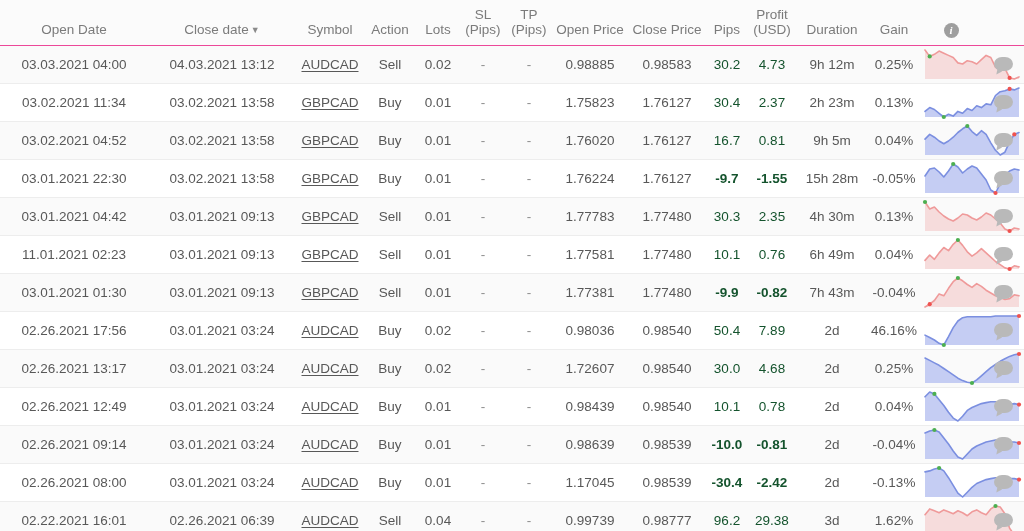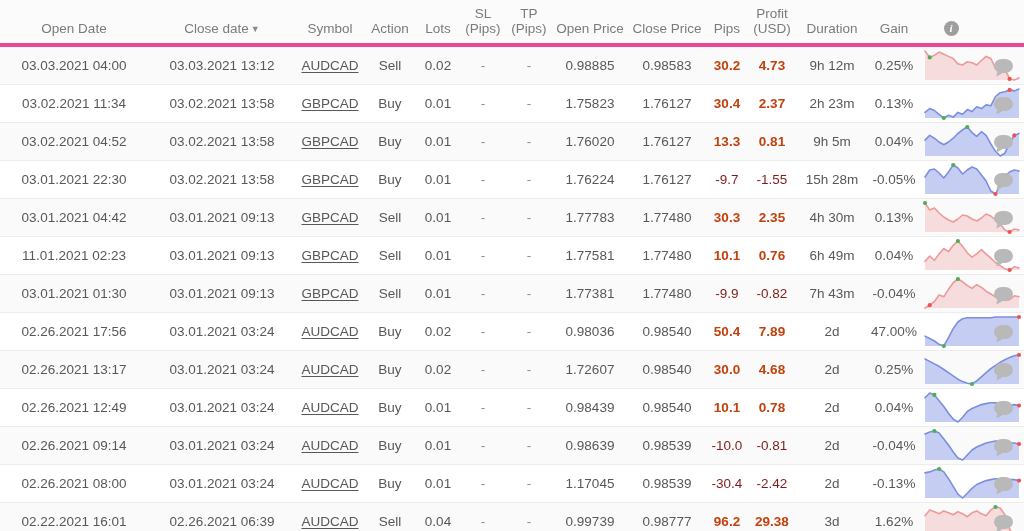--- a/index.html
+++ b/index.html
@@ -24,21 +24,21 @@
 
   
   thead tr { height: 45px; background: #fbfbfb; }
   thead th {
     font-weight: 400;
     font-size: 13.5px;
     color: #7b7b7b;
     text-align: center;
     vertical-align: bottom;
     padding: 0 0 7px 0;
-    border-bottom: 4px solid #ec4899;
+    border-bottom: 1px solid #ec4899;
     white-space: nowrap;
     line-height: 1.12;
   }
   thead th .sub { display: block; }
   .sort-caret {
     font-size: 9px;
     color: #8a8a8a;
     margin-left: 2px;
     position: relative;
     top: -1px;
@@ -72,22 +72,22 @@
     padding: 0;
     border-bottom: 1px solid #ededed;
     white-space: nowrap;
   }
   tbody tr:last-child td { border-bottom: 1px solid #e4e4e4; }
 
   td.sym a {
     color: #585858;
     text-underline-offset: 2px;
   }
-  .pos { color: #c2410c; font-weight: 700; }
-  .neg { color: #7f1d1d; font-weight: 400; }
+  .pos { color: #14532d; font-weight: 400; }
+  .neg { color: #14532d; font-weight: 700; }
   .dash { color: #8d8d8d; }
 
   
   col.c-open    { width: 148px; }
   col.c-close   { width: 148px; }
   col.c-sym     { width: 68px; }
   col.c-action  { width: 52px; }
   col.c-lots    { width: 44px; }
   col.c-sl      { width: 46px; }
   col.c-tp      { width: 46px; }
@@ -170,21 +170,21 @@
           </th>
           <th><span>Duration</span></th>
           <th><span>Gain</span></th>
           <th><span class="info-icon">i</span></th>
           <th><span></span></th>
         </tr>
     </thead>
     <tbody>
         <tr class="odd">
           <td>03.03.2021 04:00</td>
-          <td>03.03.2021 13:12</td>
+          <td>04.03.2021 13:12</td>
           <td class="sym"><a href="#">AUDCAD</a></td>
           <td>Sell</td>
           <td>0.02</td>
           <td class="dash">-</td>
           <td class="dash">-</td>
           <td>0.98885</td>
           <td>0.98583</td>
           <td class="pos">30.2</td>
           <td class="pos">4.73</td>
           <td>9h 12m</td>
@@ -230,21 +230,21 @@
         <tr class="odd">
           <td>03.02.2021 04:52</td>
           <td>03.02.2021 13:58</td>
           <td class="sym"><a href="#">GBPCAD</a></td>
           <td>Buy</td>
           <td>0.01</td>
           <td class="dash">-</td>
           <td class="dash">-</td>
           <td>1.76020</td>
           <td>1.76127</td>
-          <td class="pos">13.3</td>
+          <td class="pos">16.7</td>
           <td class="pos">0.81</td>
           <td>9h 5m</td>
           <td>0.04%</td>
           <td class="chart-cell">
             <svg class="spark" viewBox="0 0 104 37" preserveAspectRatio="none">
               <path d="M5.0 17.1 L9.7 12.4 L14.4 15.2 L19.1 19.0 L23.8 21.8 L28.5 19.0 L33.2 15.2 L37.9 10.5 L42.6 6.8 L47.3 4.0 L52.0 9.6 L56.7 13.4 L61.4 8.7 L66.1 12.4 L70.8 20.8 L75.5 28.3 L80.2 33.0 L84.9 30.2 L89.6 19.9 L94.3 12.4 L99.0 10.5 L99.0 33 L5.0 33 Z" fill="#c5cdf3" stroke="none"></path>
               <path d="M5.0 17.1 L9.7 12.4 L14.4 15.2 L19.1 19.0 L23.8 21.8 L28.5 19.0 L33.2 15.2 L37.9 10.5 L42.6 6.8 L47.3 4.0 L52.0 9.6 L56.7 13.4 L61.4 8.7 L66.1 12.4 L70.8 20.8 L75.5 28.3 L80.2 33.0 L84.9 30.2 L89.6 19.9 L94.3 12.4 L99.0 10.5" fill="none" stroke="#7b8fe0" stroke-width="1.6" stroke-linejoin="round" stroke-linecap="round"></path>
               <circle cx="47.3" cy="4.0" r="2.1" fill="#4caf50"></circle>
               <circle cx="94.3" cy="12.4" r="2.1" fill="#ef5350"></circle>
             </svg>
@@ -363,21 +363,21 @@
           <td class="sym"><a href="#">AUDCAD</a></td>
           <td>Buy</td>
           <td>0.02</td>
           <td class="dash">-</td>
           <td class="dash">-</td>
           <td>0.98036</td>
           <td>0.98540</td>
           <td class="pos">50.4</td>
           <td class="pos">7.89</td>
           <td>2d</td>
-          <td>47.00%</td>
+          <td>46.16%</td>
           <td class="chart-cell">
             <svg class="spark" viewBox="0 0 104 37" preserveAspectRatio="none">
               <path d="M5.0 23.1 L9.7 25.5 L14.4 28.0 L19.1 31.3 L23.8 33.0 L28.5 24.7 L33.2 15.6 L37.9 9.0 L42.6 5.7 L47.3 4.8 L52.0 4.8 L56.7 4.8 L61.4 4.8 L66.1 4.8 L70.8 4.8 L75.5 4.0 L80.2 4.0 L84.9 4.0 L89.6 4.0 L94.3 4.0 L99.0 4.0 L99.0 33 L5.0 33 Z" fill="#c5cdf3" stroke="none"></path>
               <path d="M5.0 23.1 L9.7 25.5 L14.4 28.0 L19.1 31.3 L23.8 33.0 L28.5 24.7 L33.2 15.6 L37.9 9.0 L42.6 5.7 L47.3 4.8 L52.0 4.8 L56.7 4.8 L61.4 4.8 L66.1 4.8 L70.8 4.8 L75.5 4.0 L80.2 4.0 L84.9 4.0 L89.6 4.0 L94.3 4.0 L99.0 4.0" fill="none" stroke="#7b8fe0" stroke-width="1.6" stroke-linejoin="round" stroke-linecap="round"></path>
               <circle cx="23.8" cy="33.0" r="2.1" fill="#4caf50"></circle>
               <circle cx="99.0" cy="4.0" r="2.1" fill="#ef5350"></circle>
             </svg>
           </td>
           <td class="note-cell">
             <span class="bubble"></span>

